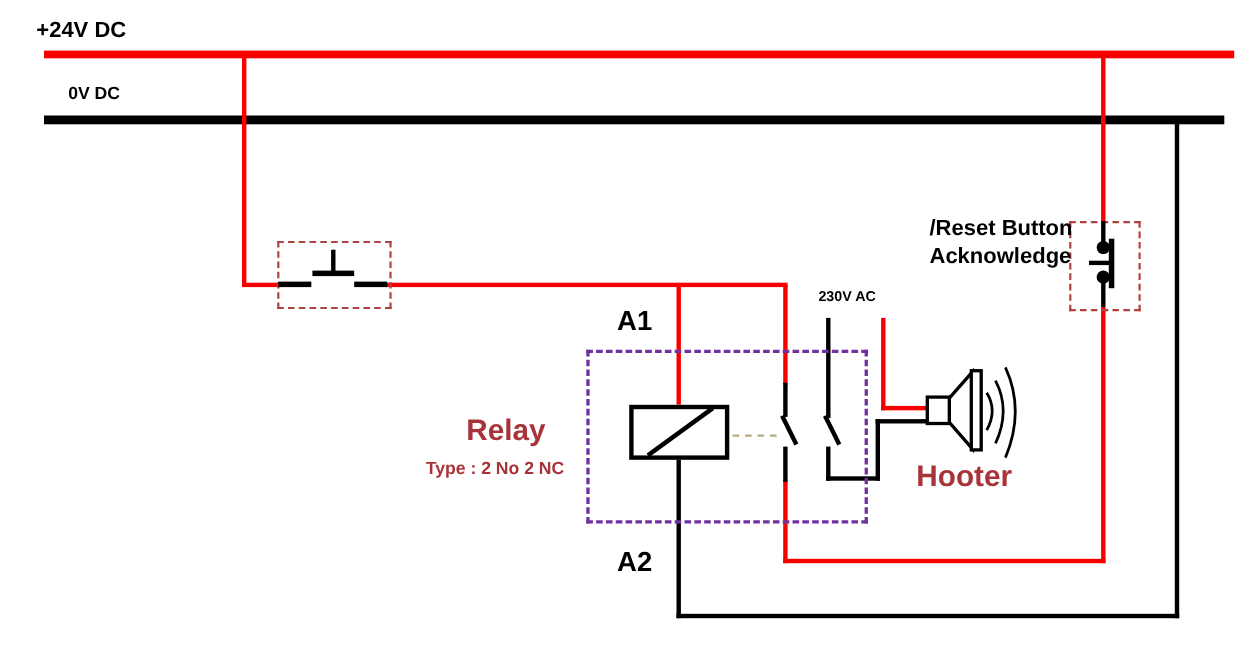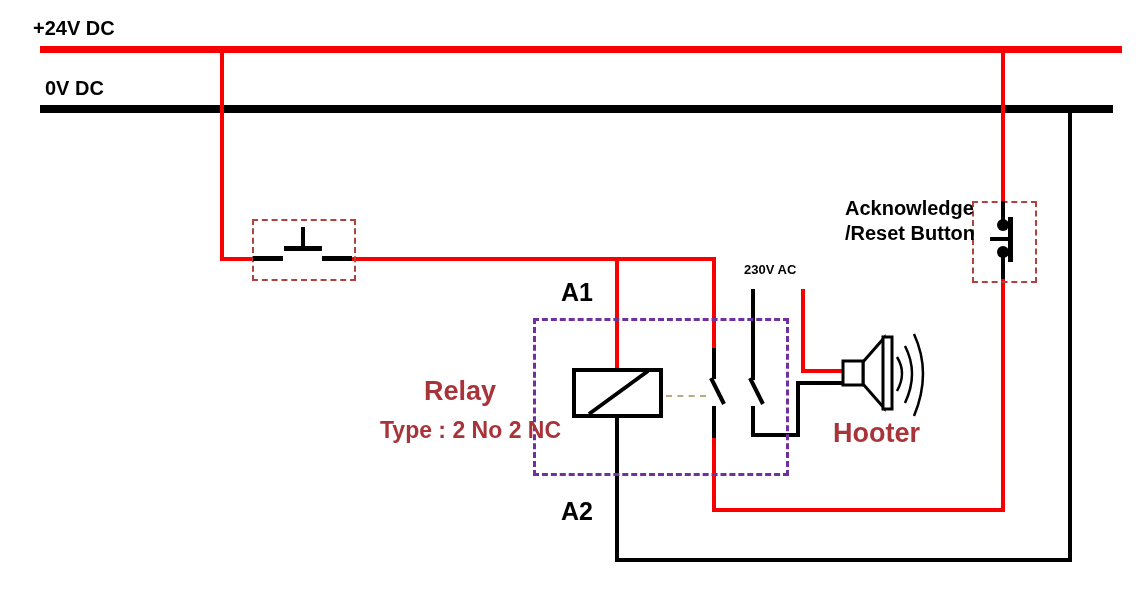--- a/index.html
+++ b/index.html
@@ -124,32 +124,32 @@
       <rect class="sfill" x="843" y="361" width="20" height="24" stroke-width="3"></rect>
     </g>
     <g>
       <path class="sline" d="M 897 357 Q 907 373 897 391" stroke-width="2.5"></path>
       <path class="sline" d="M 905 346 Q 919 373 905 403" stroke-width="2.5"></path>
       <path class="sline" d="M 914 334 Q 932 373 914 416" stroke-width="2.5"></path>
     </g>
   </svg>
 
   <div class="lbl" style="left:33px;top:17px;font-size:20px;">+24V DC</div>
-  <div class="lbl" style="left:45px;top:77px;font-size:20px;">0V DC</div>
+  <div class="lbl" style="left:62px;top:77px;font-size:16px;">0V DC</div>
 
 
   <div class="lbl" style="left:845px;top:196px;font-size:20px;line-height:25px;">
+    <div>/Reset Button</div>
     <div>Acknowledge</div>
-    <div>/Reset Button</div>
   </div>
 
   <div class="lbl" style="left:561px;top:279px;font-size:25px;">A1</div>
   <div class="lbl" style="left:561px;top:482px;font-size:25px;margin-top:16px;">A2</div>
 
   <div class="lbl" style="left:744px;top:263px;font-size:13px;">230V AC</div>
 
   <div class="lbl lbl-darkred" style="left:400px;top:377px;width:120px;font-size:27px;text-align:center;">Relay</div>
-  <div class="lbl lbl-darkred" style="left:380px;top:418px;width:140px;font-size:23px;text-align:center;">Type : 2 No 2 NC</div>
+  <div class="lbl lbl-darkred" style="left:380px;top:418px;width:140px;font-size:16px;text-align:center;">Type : 2 No 2 NC</div>
 
   <div class="lbl lbl-darkred" style="left:833px;top:419px;font-size:27px;text-align:right;">Hooter</div>
 
 
 </div>
 
 </body></html>

